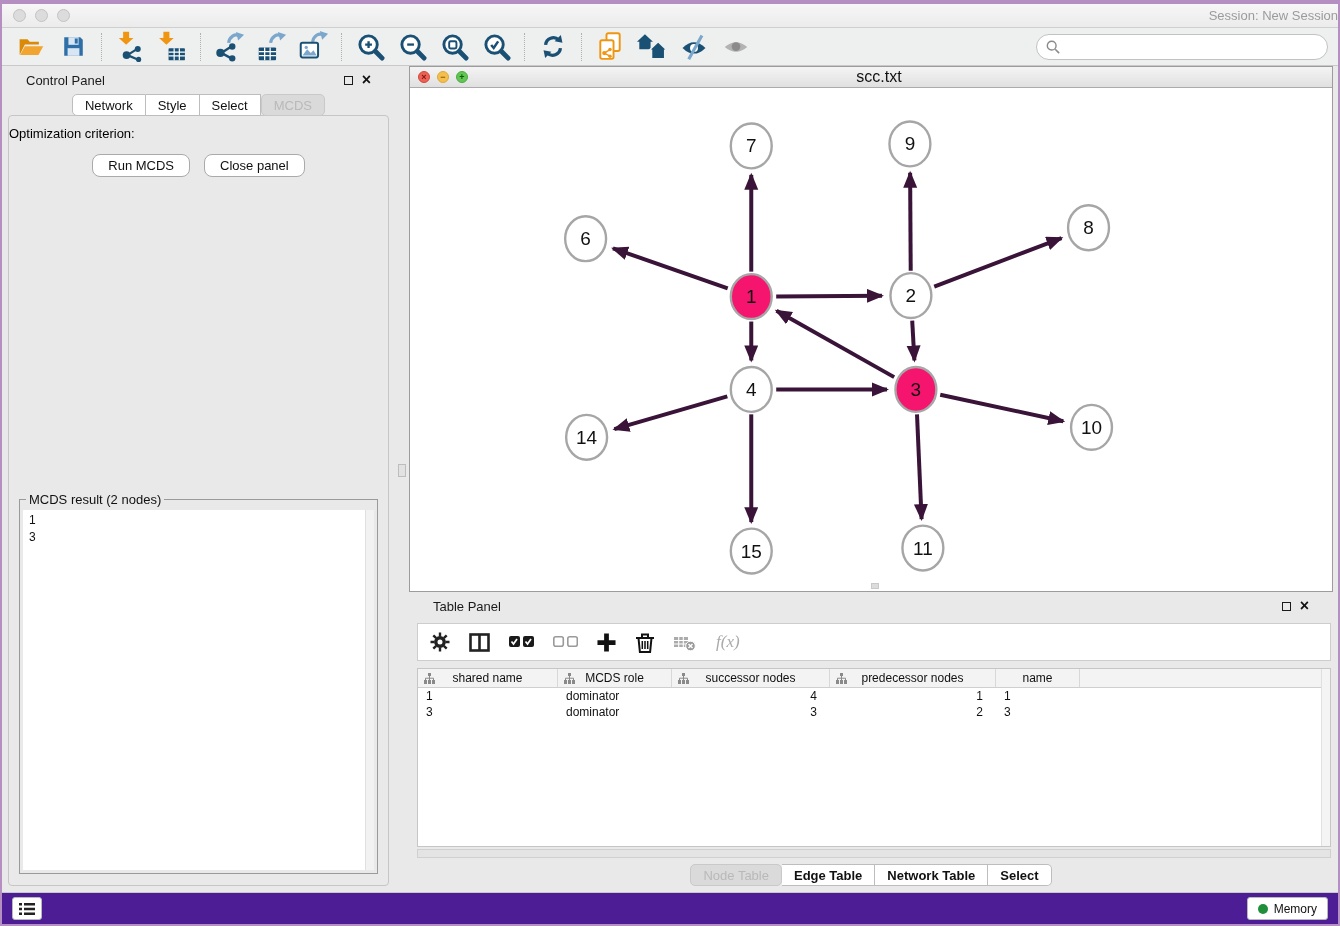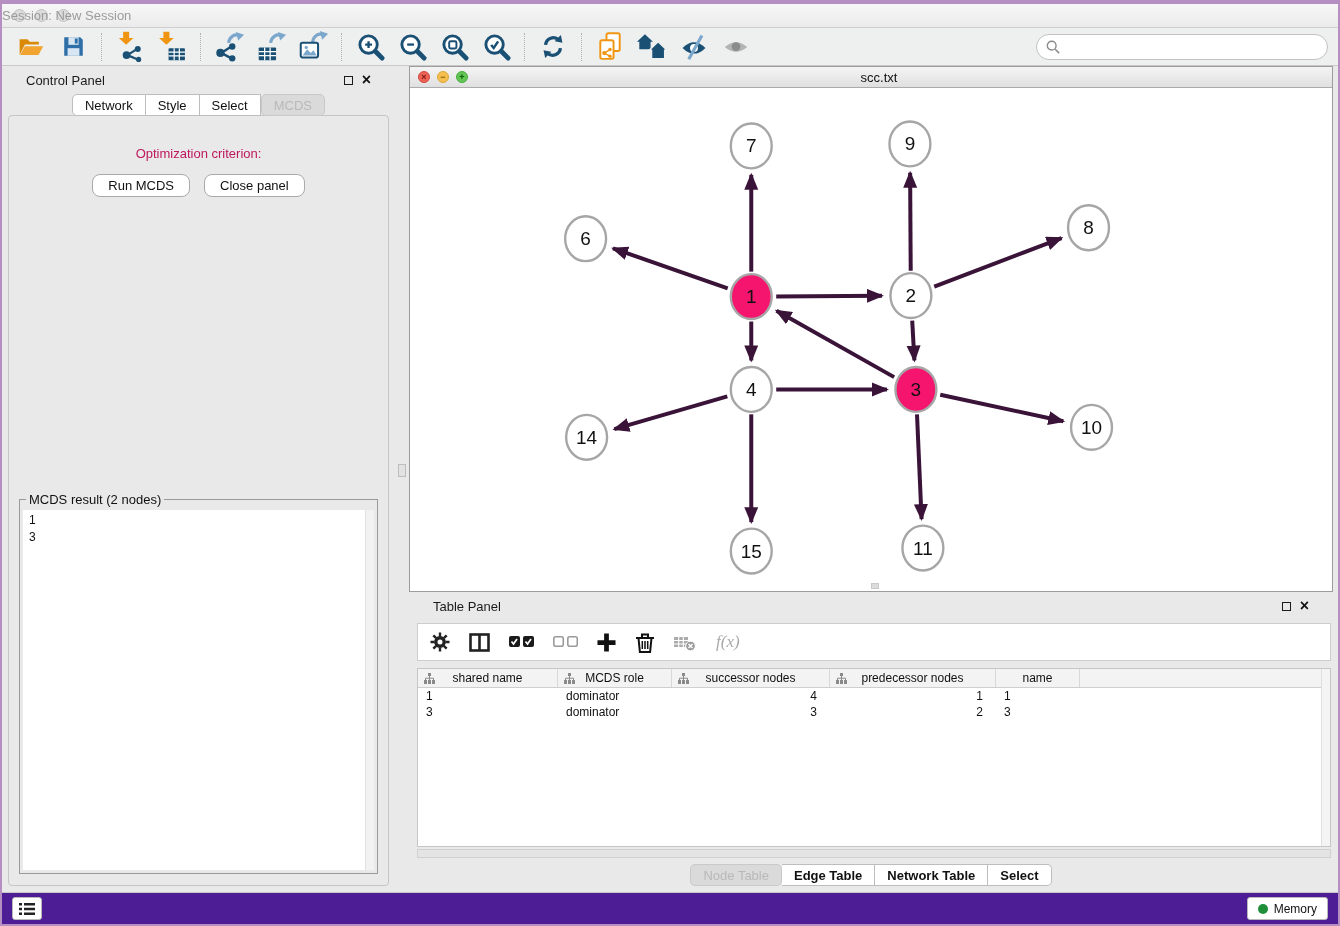--- a/index.html
+++ b/index.html
@@ -9,21 +9,21 @@
     border:2px solid #b58fc2; border-top-width:4px;
     display:flex; flex-direction:column;
     font-family:"Liberation Sans","DejaVu Sans",sans-serif;
     background:#ececec; overflow:hidden;
   }
   
   .titlebar{ height:24px; flex:none; background:linear-gradient(#f7f7f7,#ebebeb);
     border-bottom:1px solid #cfcfcf; display:flex; align-items:center; position:relative; }
   .traffic-dot{ width:13px; height:13px; border-radius:50%; background:#dcdcdc; border:1px solid #c3c3c3; margin-left:9px; }
   .traffic-dot:first-child{ margin-left:11px; }
-  .app-title{ position:absolute; left:0; right:0; text-align:left; font-size:13px; color:#9b9b9b; }
+  .app-title{ position:absolute; left:0; right:0; text-align:right; font-size:13px; color:#9b9b9b; }
   
   .toolbar{ height:38px; flex:none; background:#eef0f0; border-bottom:1px solid #c9c9c9;
     display:flex; align-items:center; padding:0 8px; }
   .tb-btn{ width:36px; height:32px; display:flex; align-items:center; justify-content:center; margin:0 3px; cursor:default; }
   .tb-sep{ width:0; height:28px; border-left:1px dotted #b0b0b0; margin:0 7px; }
   .searchbox{ margin-left:auto; width:292px; height:26px; background:#fff; border:1px solid #c2c2c2;
     border-radius:13px; display:flex; align-items:center; padding:0 9px; margin-right:2px; }
   .searchbox svg{ flex:none; }
   .searchbox input{ border:none; outline:none; flex:1; min-width:0; font-size:13px; background:transparent; margin-left:5px;
     font-family:"Liberation Sans","DejaVu Sans",sans-serif; }
@@ -36,21 +36,21 @@
   .float-icon{ width:9px; height:9px; border:1.5px solid #1a1a1a; display:inline-block; }
   .close-icon{ font-size:16px; font-weight:700; color:#111; line-height:1; }
   .cp-tabs{ display:flex; justify-content:center; flex:none; position:relative; z-index:2; margin-bottom:-1px; }
   .tab{ font-size:13px; height:22px; padding:0 12px; background:#fff; border:1px solid #bdbdbd; border-left:none;
     display:flex; align-items:center; color:#111; cursor:default; }
   .tab.first{ border-left:1px solid #bdbdbd; border-radius:5px 0 0 5px; }
   .tab.last{ border-radius:0 5px 5px 0; }
   .tab.active{ background:#dadada; color:#b9b9b9; border:1px solid #c9c9c9; border-radius:5px; }
   .cp-content{ flex:1; margin:0 6px 6px 6px; border:1px solid #c6c6c6; border-radius:4px;
     background:#e9e9e9; position:relative; min-height:0; }
-  .opt-label{ text-align:center; margin-top:30px; font-size:13px; color:#be185d; }
+  .opt-label{ margin-top:10px; font-size:13px; color:#000000; }
   .combo{ margin:12px auto 0; width:310px; height:23px; background:#fff; border:1px solid #acacac; border-radius:4px;
     display:flex; align-items:center; font-size:13px; color:#111; padding-left:10px; }
   .combo-stepper{ margin-left:auto; width:17px; height:100%; border-left:1px solid #d6d6d6;
     display:flex; flex-direction:column; align-items:center; justify-content:center; gap:2px; }
   .tri-up{ width:0; height:0; border-left:3.5px solid transparent; border-right:3.5px solid transparent; border-bottom:5px solid #555; }
   .tri-down{ width:0; height:0; border-left:3.5px solid transparent; border-right:3.5px solid transparent; border-top:5px solid #555; }
   .btn-row{ display:flex; justify-content:center; gap:14px; margin-top:13px; }
   .btn{ background:#fff; border:1px solid #aaa; border-radius:8px; font-size:13px; color:#111; padding:3px 15px; cursor:default; }
   .result-fieldset{ position:absolute; left:6px; right:6px; top:372px; bottom:7px; border:1px solid #9a9a9a;
     margin:4px; padding:3px; background:#e9e9e9; }
@@ -60,21 +60,21 @@
   .result-line{ line-height:17px; }
   .result-scroll{ position:absolute; right:0; top:0; bottom:0; width:9px; background:#f2f2f2; border-left:1px solid #e0e0e0; }
   
   .divider{ width:14px; flex:none; position:relative; }
   .divider .grip{ position:absolute; top:398px; left:3px; width:8px; height:13px; background:#e2e2e2; border:1px solid #bdbdbd; }
   
   .right-col{ flex:1; display:flex; flex-direction:column; min-width:0; padding-right:5px; }
   .net-window{ height:526px; flex:none; background:#fff; border:1px solid #9c9c9c; display:flex; flex-direction:column; position:relative; }
   .net-titlebar{ height:21px; flex:none; background:linear-gradient(#f4f4f4,#e0e0e0); border-bottom:1px solid #ababab;
     display:flex; align-items:center; padding:0 8px; position:relative; }
-  .net-title{ position:absolute; left:16px; right:0; text-align:center; font-size:13px; color:#111; }
+  .net-title{ position:absolute; left:16px; right:0; text-align:center; font-size:16px; color:#111; }
   .tl{ width:12px; height:12px; border-radius:50%; margin-right:7px; display:flex; align-items:center; justify-content:center;
     font-size:9px; font-weight:700; line-height:1; z-index:1; cursor:default; }
   .tl-red{ background:#ec6255; border:1px solid #d3473c; color:#7e150d; }
   .tl-yellow{ background:#f5bf4f; border:1px solid #dda938; color:#8a5d00; }
   .tl-green{ background:#62c554; border:1px solid #4aad3e; color:#0b5d07; }
   .graph-area{ flex:1; position:relative; min-height:0; }
   .graph-area svg{ width:100%; height:100%; display:block; }
   .h-grip{ position:absolute; bottom:2px; left:50%; width:8px; height:6px; background:#dcdcdc; border:1px solid #c9c9c9; }
   
   .table-panel{ flex:1; display:flex; flex-direction:column; min-height:0; }

